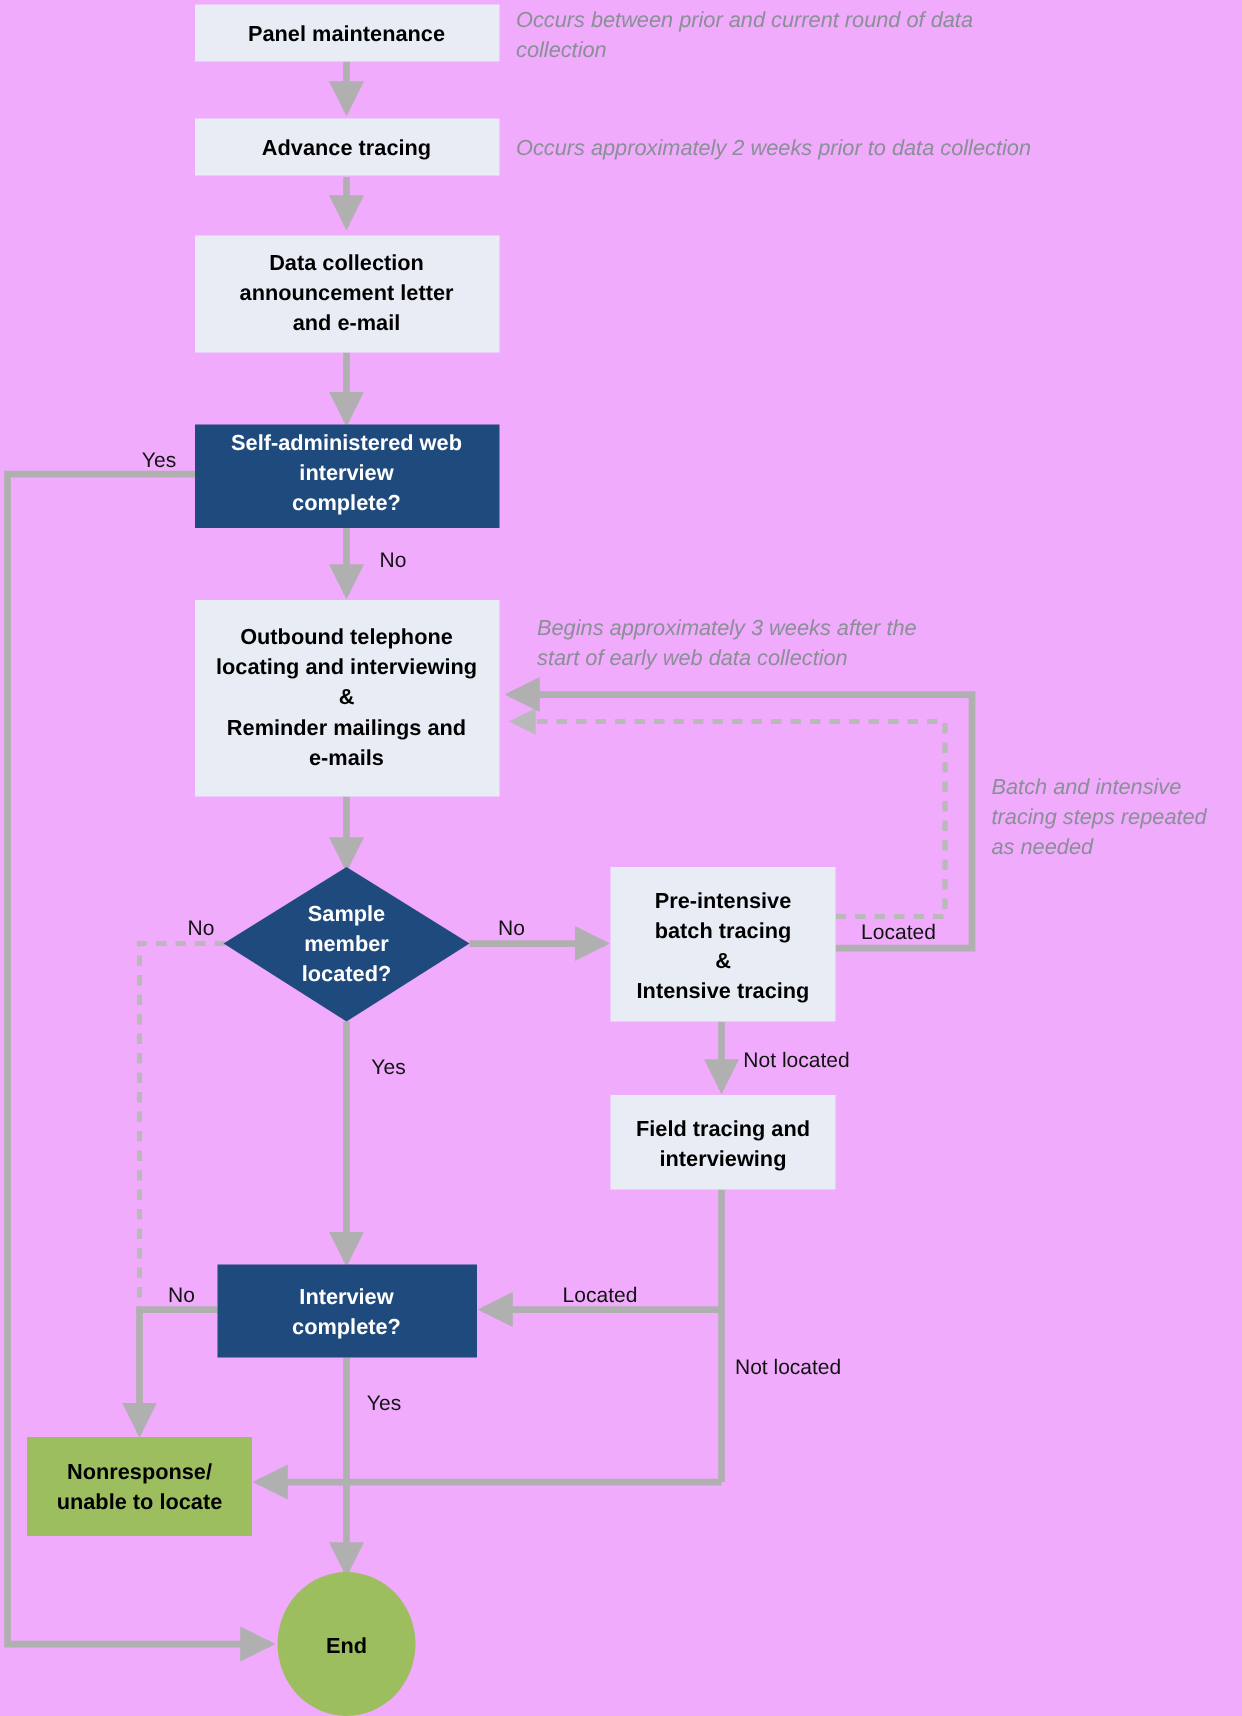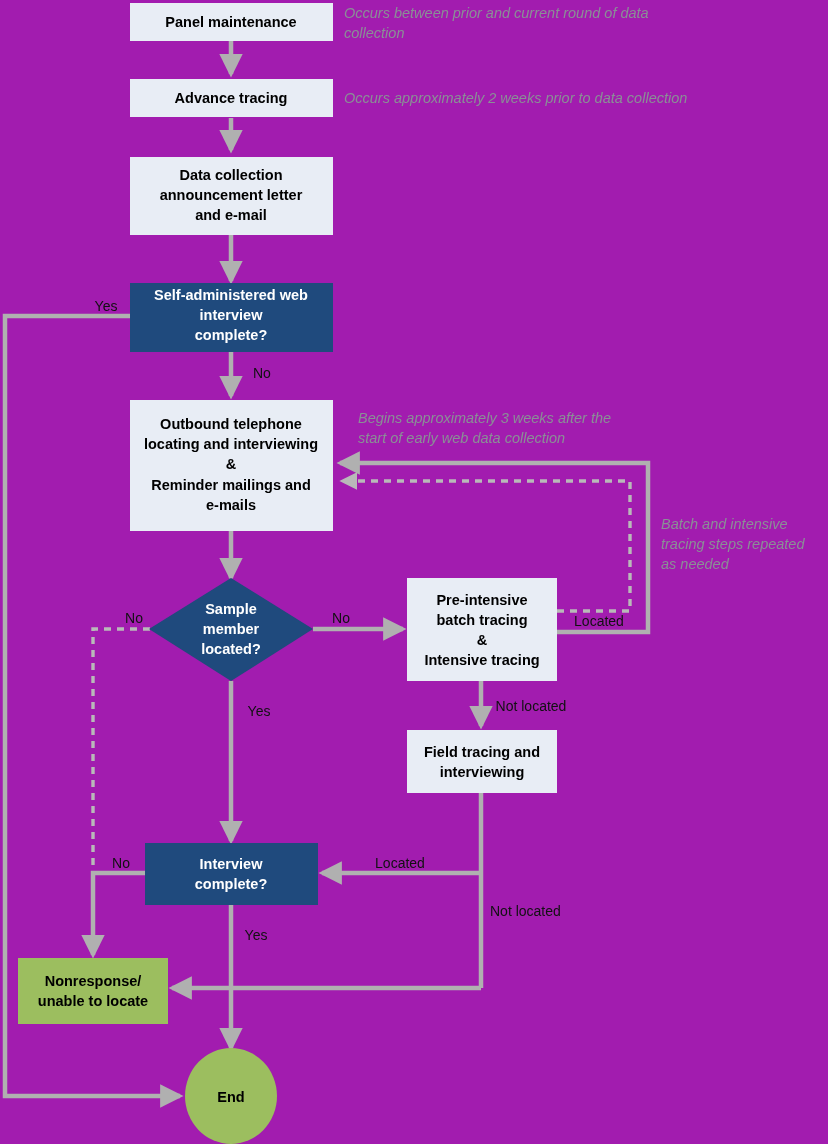--- a/index.html
+++ b/index.html
@@ -7,21 +7,21 @@
     padding: 0;
     background: #ffffff;
   }
   body {
     font-family: "Liberation Sans", sans-serif;
   }
   #flowchart-root {
     position: relative;
     width: 828px;
     height: 1144px;
-    background: #a21caf;
+    background: #f0abfc;
     overflow: hidden;
     text-decoration: underline;
   }
   svg#flow-svg {
     position: absolute;
     left: 0;
     top: 0;
     width: 828px;
     height: 1144px;
   }

